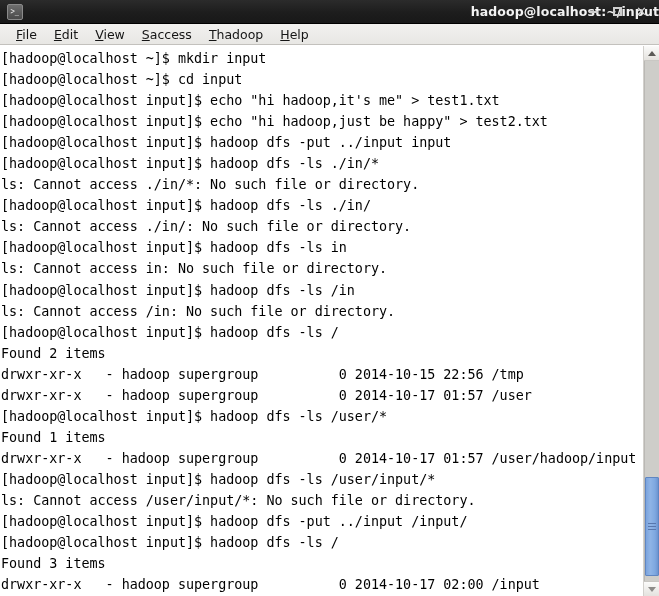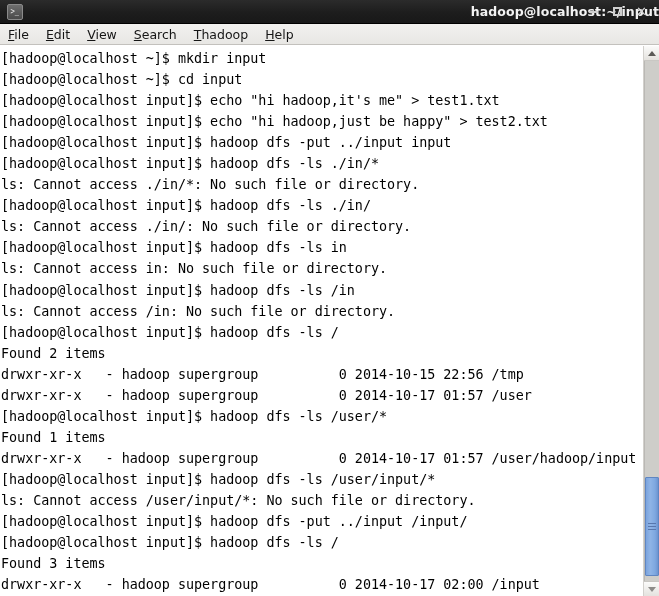--- a/index.html
+++ b/index.html
@@ -102,20 +102,21 @@
   }
 
   
   .menubar {
     height: 21px;
     min-height: 21px;
     background: linear-gradient(180deg,#f2f1ef 0%, #e8e7e4 100%);
     border-bottom: 1px solid #c3c1bd;
     display: flex;
     align-items: center;
+    padding-left: 8px;
     box-sizing: border-box;
   }
   .menu-item {
     font-size: 12.5px;
     color: #151515;
     padding: 1px 9px 1px 8px;
     font-family: "DejaVu Sans", sans-serif;
     white-space: nowrap;
     cursor: default;
   }
@@ -235,21 +236,21 @@
       <div class="wb">
         <span class="wb-close-glyph">✕</span>
       </div>
     </div>
   </div>
 
   <div class="menubar">
     <div class="menu-item"><span class="mn">F</span><span>ile</span></div>
     <div class="menu-item"><span class="mn">E</span><span>dit</span></div>
     <div class="menu-item"><span class="mn">V</span><span>iew</span></div>
-    <div class="menu-item"><span class="mn">S</span><span>earch</span></div>
+    <div class="menu-item"><span class="mn">S</span><span>access</span></div>
     <div class="menu-item"><span class="mn">T</span><span>hadoop</span></div>
     <div class="menu-item"><span class="mn">H</span><span>elp</span></div>
   </div>
 
   <div class="term-wrap">
     <div class="term" id="term"><div class="line">[hadoop@localhost ~]$ mkdir input</div><div class="line">[hadoop@localhost ~]$ cd input</div><div class="line">[hadoop@localhost input]$ echo "hi hadoop,it's me" &gt; test1.txt</div><div class="line">[hadoop@localhost input]$ echo "hi hadoop,just be happy" &gt; test2.txt</div><div class="line">[hadoop@localhost input]$ hadoop dfs -put ../input input</div><div class="line">[hadoop@localhost input]$ hadoop dfs -ls ./in/*</div><div class="line">ls: Cannot access ./in/*: No such file or directory.</div><div class="line">[hadoop@localhost input]$ hadoop dfs -ls ./in/</div><div class="line">ls: Cannot access ./in/: No such file or directory.</div><div class="line">[hadoop@localhost input]$ hadoop dfs -ls in</div><div class="line">ls: Cannot access in: No such file or directory.</div><div class="line">[hadoop@localhost input]$ hadoop dfs -ls /in</div><div class="line">ls: Cannot access /in: No such file or directory.</div><div class="line">[hadoop@localhost input]$ hadoop dfs -ls /</div><div class="line">Found 2 items</div><div class="line">drwxr-xr-x   - hadoop supergroup          0 2014-10-15 22:56 /tmp</div><div class="line">drwxr-xr-x   - hadoop supergroup          0 2014-10-17 01:57 /user</div><div class="line">[hadoop@localhost input]$ hadoop dfs -ls /user/*</div><div class="line">Found 1 items</div><div class="line">drwxr-xr-x   - hadoop supergroup          0 2014-10-17 01:57 /user/hadoop/input</div><div class="line">[hadoop@localhost input]$ hadoop dfs -ls /user/input/*</div><div class="line">ls: Cannot access /user/input/*: No such file or directory.</div><div class="line">[hadoop@localhost input]$ hadoop dfs -put ../input /input/</div><div class="line">[hadoop@localhost input]$ hadoop dfs -ls /</div><div class="line">Found 3 items</div><div class="line">drwxr-xr-x   - hadoop supergroup          0 2014-10-17 02:00 /input</div><div class="line">drwxr-xr-x   - hadoop supergroup          0 2014-10-15 22:56 /tmp</div></div>
 
     <div class="scrollbar">
       <div class="sb-btn up">
         <span class="sb-arrow-up"></span>

